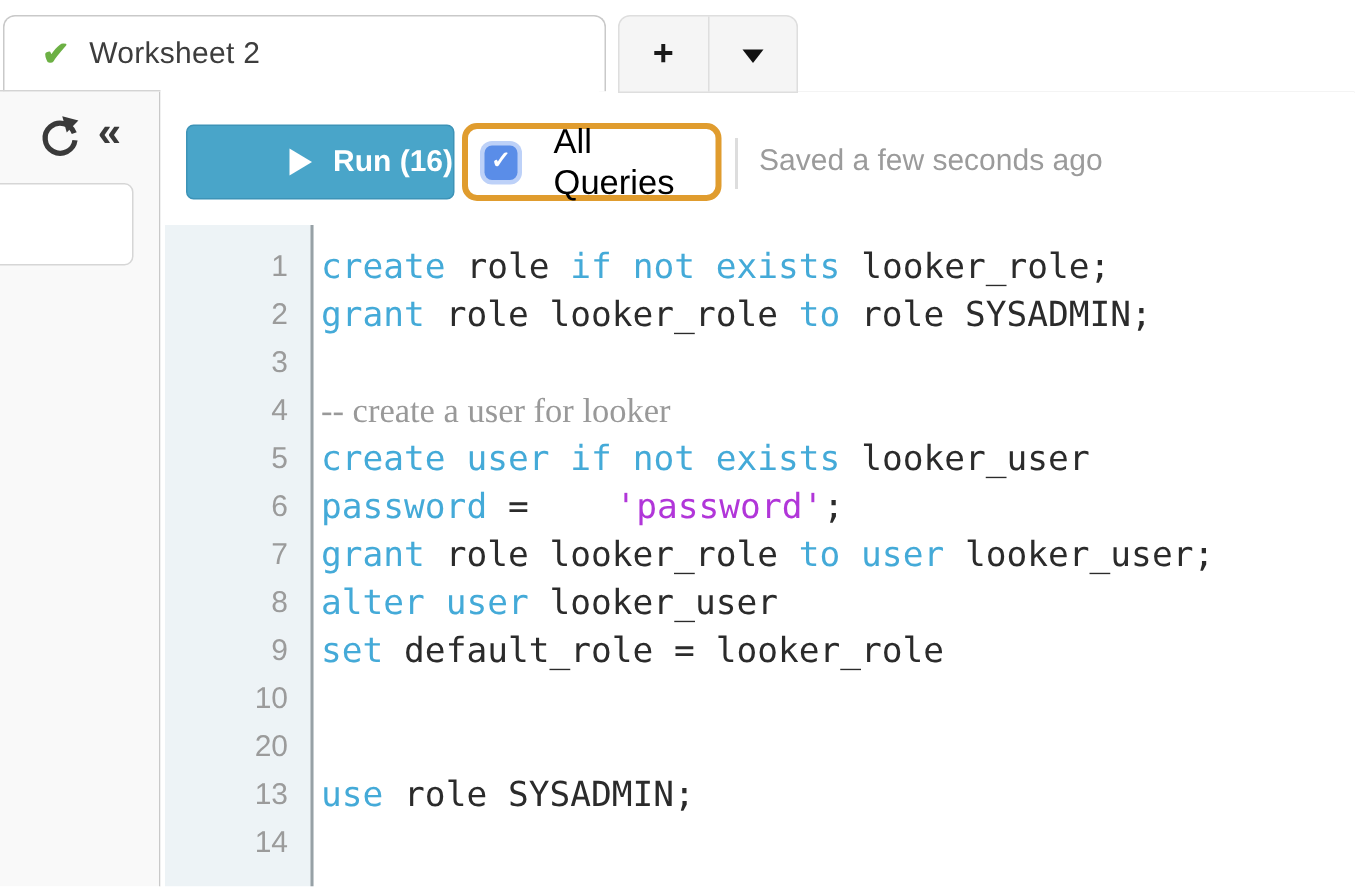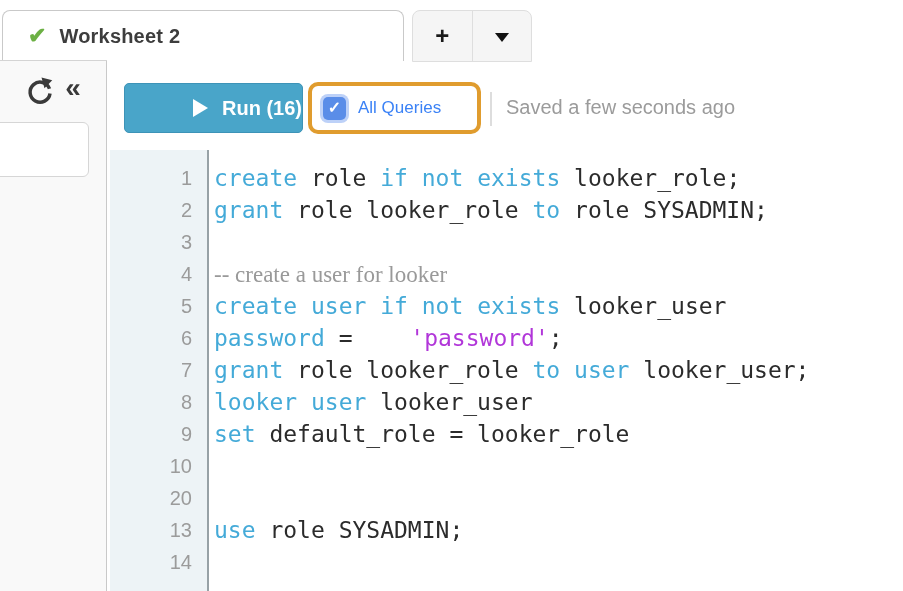--- a/index.html
+++ b/index.html
@@ -7,21 +7,21 @@
   .screen { position:relative; width:903px; height:591px; background:#fff; overflow:hidden; }
 
   
   .tab-active {
     position:absolute; left:2px; top:10px; width:402px; height:51px;
     background:#fff; border:1px solid #c9c9c9; border-bottom:none;
     border-radius:8px 8px 0 0; z-index:2;
     display:flex; align-items:center; padding-left:25px;
   }
   .tab-check { color:var(--check_green); font-size:22px; font-weight:bold; margin-right:13px; line-height:1; }
-  .tab-label { font-size:20px; font-weight:bold; color:#3d3d3d; letter-spacing:0.2px; }
+  .tab-label { font-size:20px; font-weight:normal; color:#3d3d3d; letter-spacing:0.2px; }
 
   .strip-line-left  { position:absolute; left:0; top:60px; width:107px; height:1px; background:#d4d4d4; z-index:3; }
   .strip-line-right { position:absolute; left:531px; top:61px; width:372px; height:1px; background:#d4d4d4; }
 
   .tab-group {
     position:absolute; left:412px; top:10px; width:120px; height:52px;
     background:#f5f5f5; border:1px solid #dedede; border-radius:8px 8px 0 0;
     display:flex; z-index:2;
   }
   .tab-group button {
@@ -63,21 +63,21 @@
     position:absolute; left:201px; top:21px; width:173px; height:52px;
     border:4px solid var(--annotation); border-radius:10px;
     display:flex; align-items:center; padding-left:11px;
   }
   .checkbox {
     width:23px; height:23px; background:var(--checkbox_fill); border-radius:5px;
     box-shadow:0 0 0 3px var(--checkbox_ring);
     display:flex; align-items:center; justify-content:center; cursor:pointer;
   }
   .checkbox .mark { color:#fff; font-size:16px; font-weight:bold; line-height:1; }
-  .annotation-box label { margin-left:12px; font-size:17px; color:#3b82f6; cursor:pointer; }
+  .annotation-box label { margin-left:24px; font-size:23px; color:#000000; cursor:pointer; }
 
   .toolbar-divider { position:absolute; left:383px; top:31px; width:2px; height:34px; background:#ddd; }
   .saved-status { position:absolute; left:399px; top:35px; font-size:20px; color:var(--saved_text); }
 
   
   .gutter {
     position:absolute; left:3px; top:89px; width:99px; height:441px;
     background:var(--gutter_bg); border-right:2px solid var(--gutter_border);
   }
   .code-rows { position:absolute; left:3px; top:101px; right:0; }
@@ -168,21 +168,21 @@
         <div class="row">
           <span class="ln">6</span>
           <span class="codeline"><span class="tk-kw">password</span><span class="tk-p"> = </span><span class="tk-s">'password'</span><span class="tk-p">;</span></span>
         </div>
         <div class="row">
           <span class="ln">7</span>
           <span class="codeline"><span class="tk-kw">grant</span><span class="tk-p"> role looker_role </span><span class="tk-kw">to</span><span class="tk-p"> </span><span class="tk-kw">user</span><span class="tk-p"> looker_user;</span></span>
         </div>
         <div class="row">
           <span class="ln">8</span>
-          <span class="codeline"><span class="tk-kw">looker</span><span class="tk-p"> </span><span class="tk-kw">user</span><span class="tk-p"> looker_user</span></span>
+          <span class="codeline"><span class="tk-kw">alter</span><span class="tk-p"> </span><span class="tk-kw">user</span><span class="tk-p"> looker_user</span></span>
         </div>
         <div class="row">
           <span class="ln">9</span>
           <span class="codeline"><span class="tk-kw">set</span><span class="tk-p"> default_role = looker_role</span></span>
         </div>
         <div class="row">
           <span class="ln">10</span>
         </div>
         <div class="row">
           <span class="ln">20</span>

